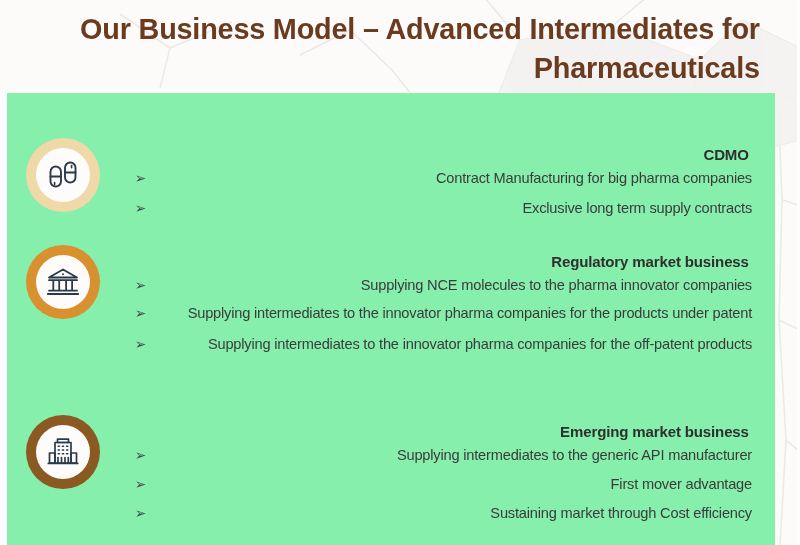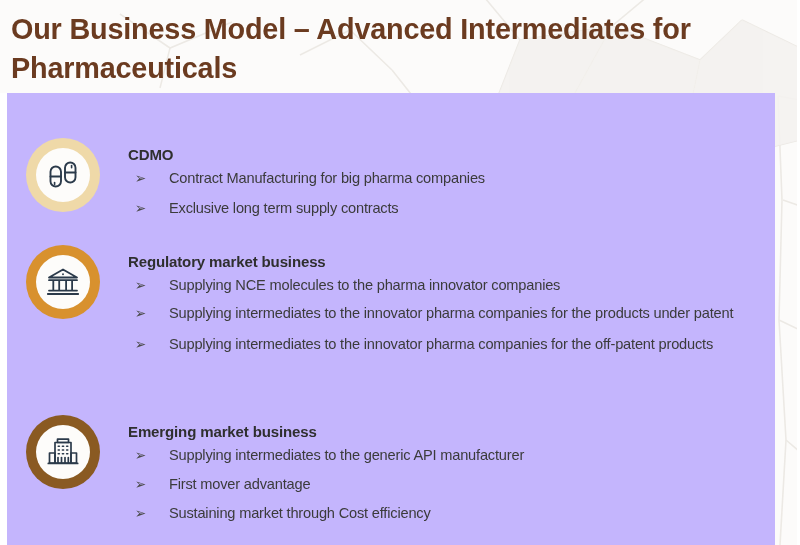--- a/index.html
+++ b/index.html
@@ -17,20 +17,21 @@
   }
 
   
   #slide {
     position: absolute;
     inset: 0;
     width: 797px;
     height: 545px;
     background: #fdfdfc;
     overflow: hidden;
+    text-align: right;
   }
   #bg-texture {
     position: absolute;
     inset: 0;
     width: 800px;
     height: 545px;
     pointer-events: none;
   }
 
   
@@ -58,21 +59,21 @@
     white-space: pre-wrap;
   }
 
   
   #content-panel {
     position: absolute;
     left: 7px;
     top: 93px;
     width: 768px;
     height: 452px;
-    background: #c4b5fd;
+    background: #86efac;
   }
 
   
   .section {
     position: absolute;
     left: 0;
     width: 768px;
   }
   #section-0 { top: 45px; }
   #section-1 { top: 152px; }

